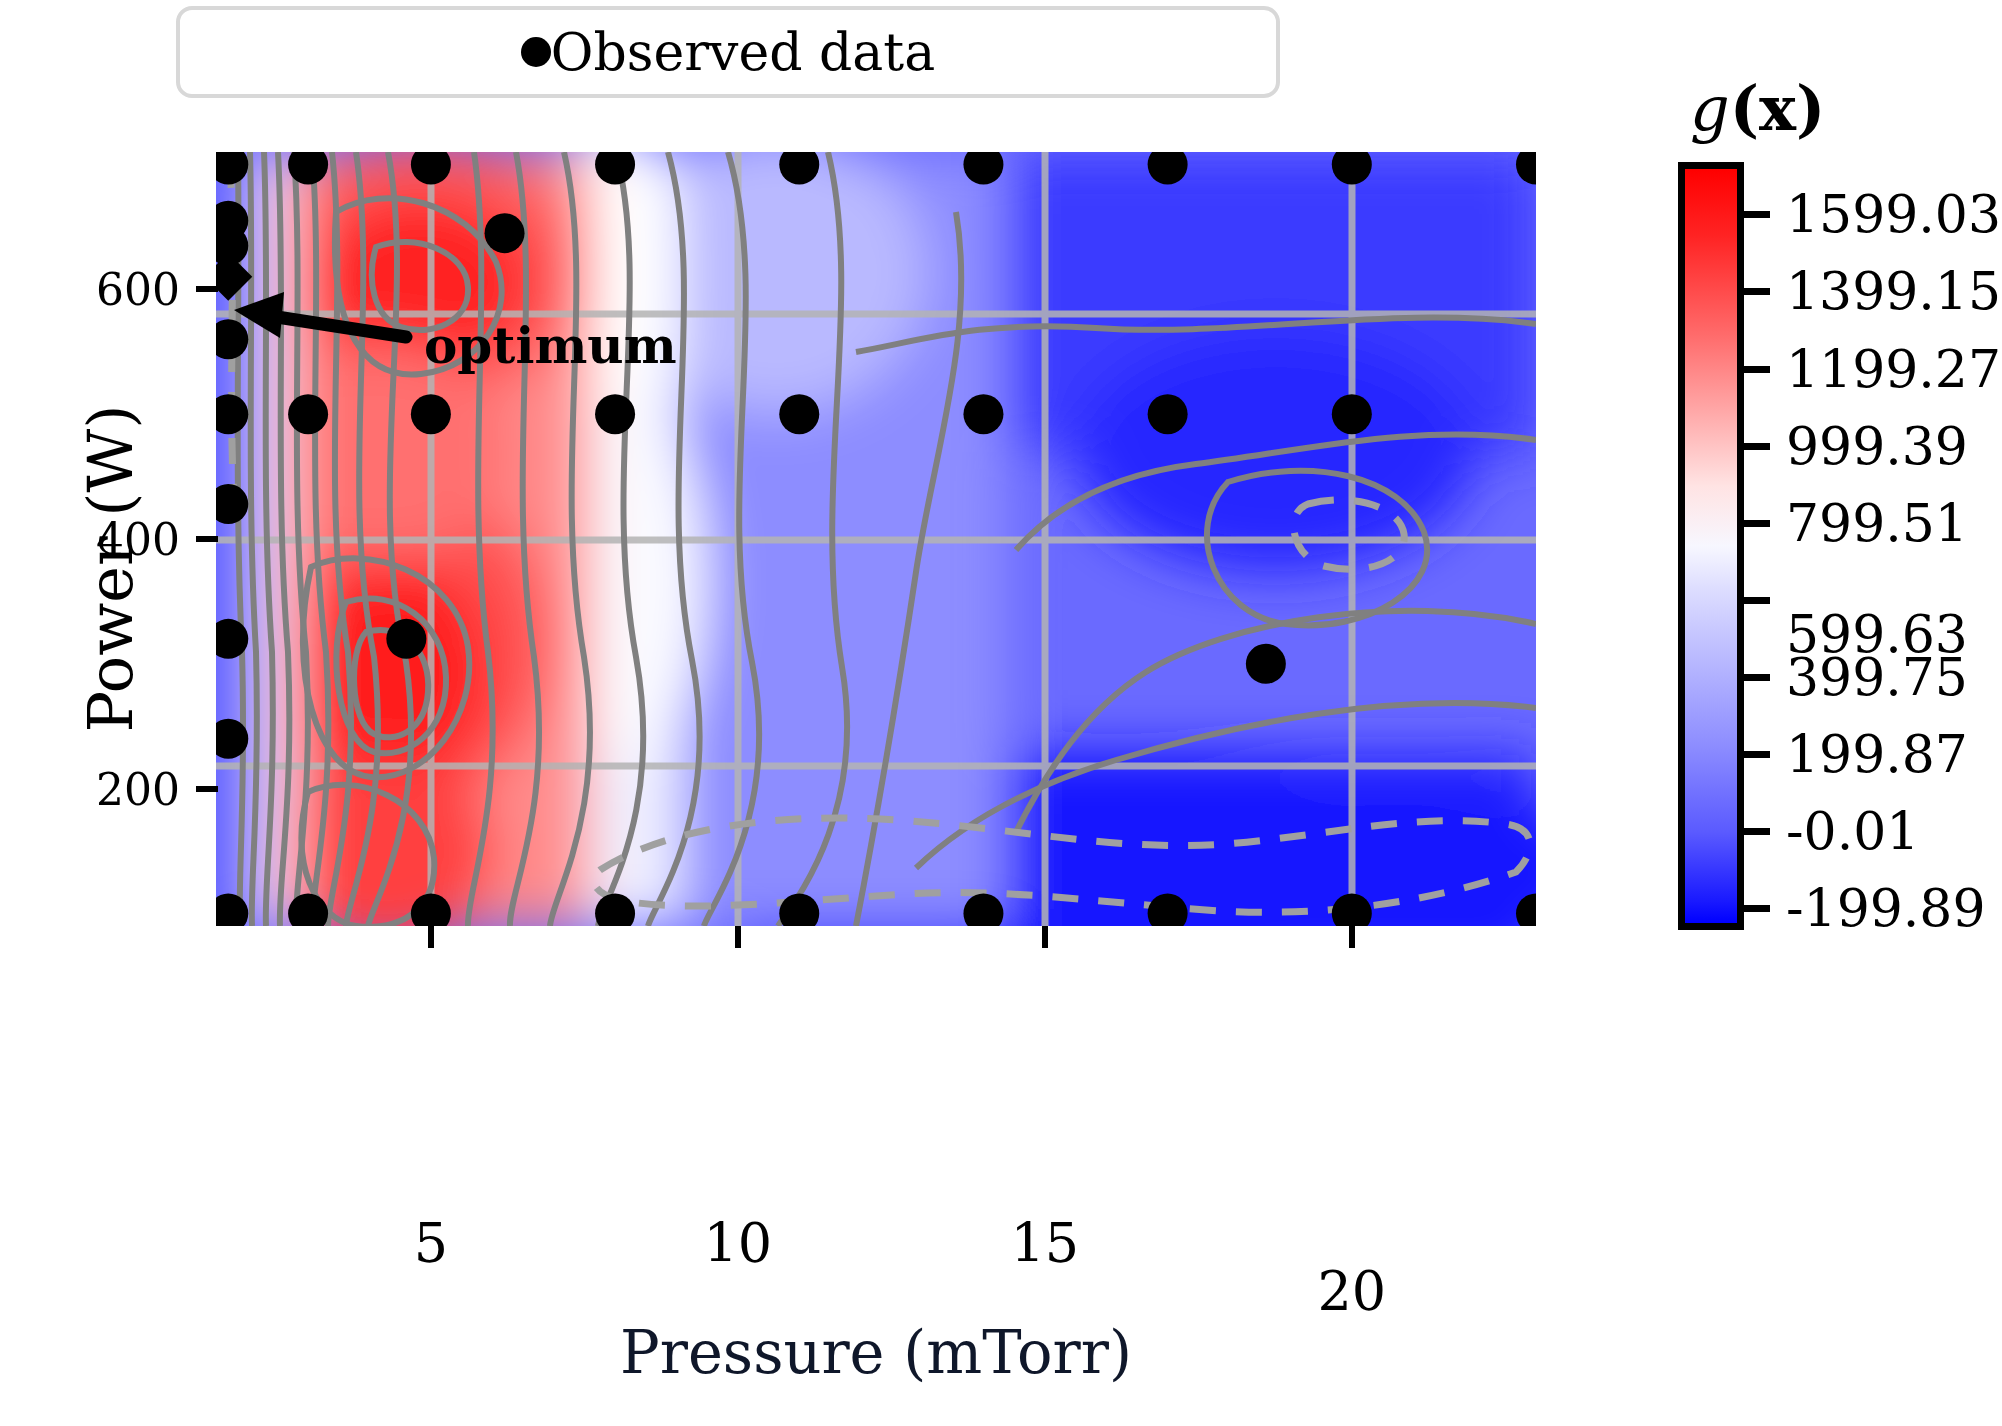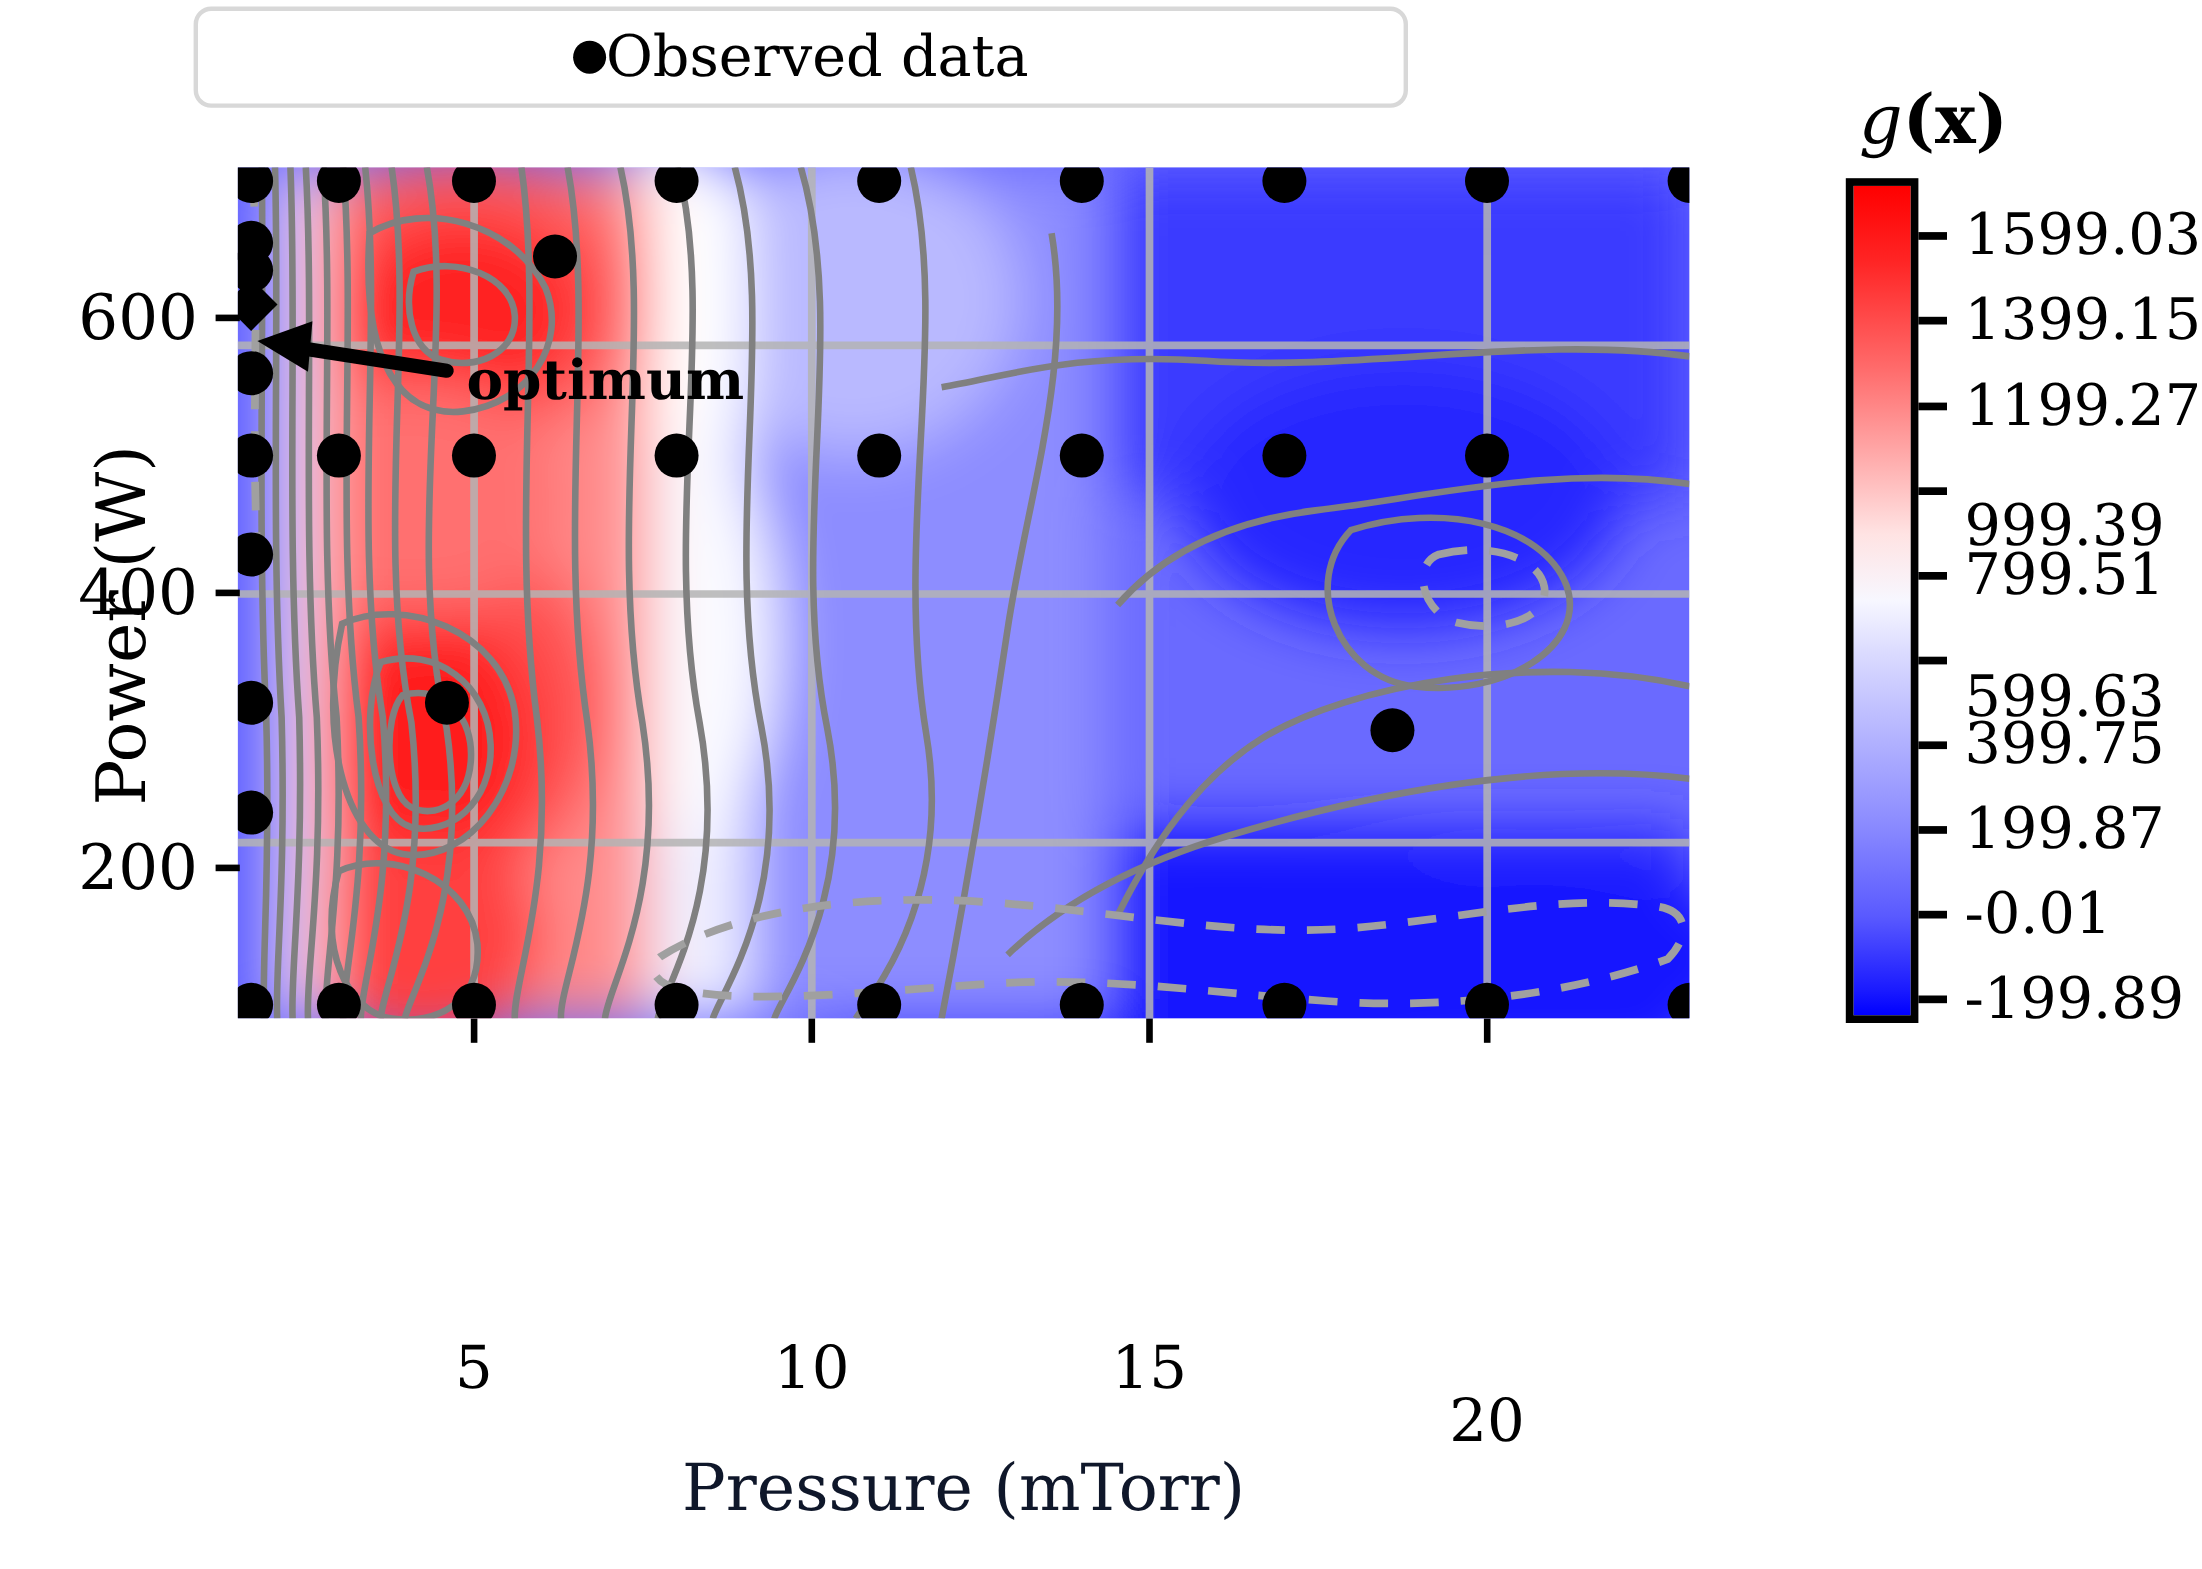--- a/index.html
+++ b/index.html
@@ -47,21 +47,21 @@
           transform:translateY(-50%);}
 
   
   #plot{
     position:absolute;left:216px;top:152px;width:1320px;height:774px;
     overflow:hidden;background:#fff;
   }
   #plot svg{display:block;}
 
   
-  .y-lbl{position:absolute;font-size:57px;color:#000;text-align:right;width:150px;
+  .y-lbl{position:absolute;font-size:44px;color:#000;text-align:right;width:150px;
          transform:translateY(-50%);right:1840px;}
   .y-tick{position:absolute;left:196px;width:22px;height:6px;background:#000;
           transform:translateY(-50%);}
   
   .x-lbl{position:absolute;font-size:54px;color:#000;text-align:center;width:120px;
          transform:translateX(-50%);top:1212px;}
   .x-tick{position:absolute;top:926px;width:6px;height:22px;background:#000;
           transform:translateX(-50%);}
 
   #ylabel{
@@ -97,21 +97,21 @@
   <div id="cbar"></div>
 </div>
 <div id="cbar-ticks">
     <div class="cb-tick" style="top: 211.224px;"></div>
     <div class="cb-lbl" style="top: 214.224px;">1599.03</div>
     <div class="cb-tick" style="top: 288.365px;"></div>
     <div class="cb-lbl" style="top: 291.365px;">1399.15</div>
     <div class="cb-tick" style="top: 365.507px;"></div>
     <div class="cb-lbl" style="top: 368.507px;">1199.27</div>
     <div class="cb-tick" style="top: 442.648px;"></div>
-    <div class="cb-lbl" style="top: 445.648px; margin-top: 32px;">999.39</div>
+    <div class="cb-lbl" style="top: 445.648px;">999.39</div>
     <div class="cb-tick" style="top: 519.789px;"></div>
     <div class="cb-lbl" style="top: 522.789px;">799.51</div>
     <div class="cb-tick" style="top: 596.931px;"></div>
     <div class="cb-lbl" style="top: 599.931px; margin-top: 34px;">599.63</div>
     <div class="cb-tick" style="top: 674.072px;"></div>
     <div class="cb-lbl" style="top: 677.072px;">399.75</div>
     <div class="cb-tick" style="top: 751.213px;"></div>
     <div class="cb-lbl" style="top: 754.213px;">199.87</div>
     <div class="cb-tick" style="top: 828.355px;"></div>
     <div class="cb-lbl" style="top: 831.355px;">-0.01</div>

